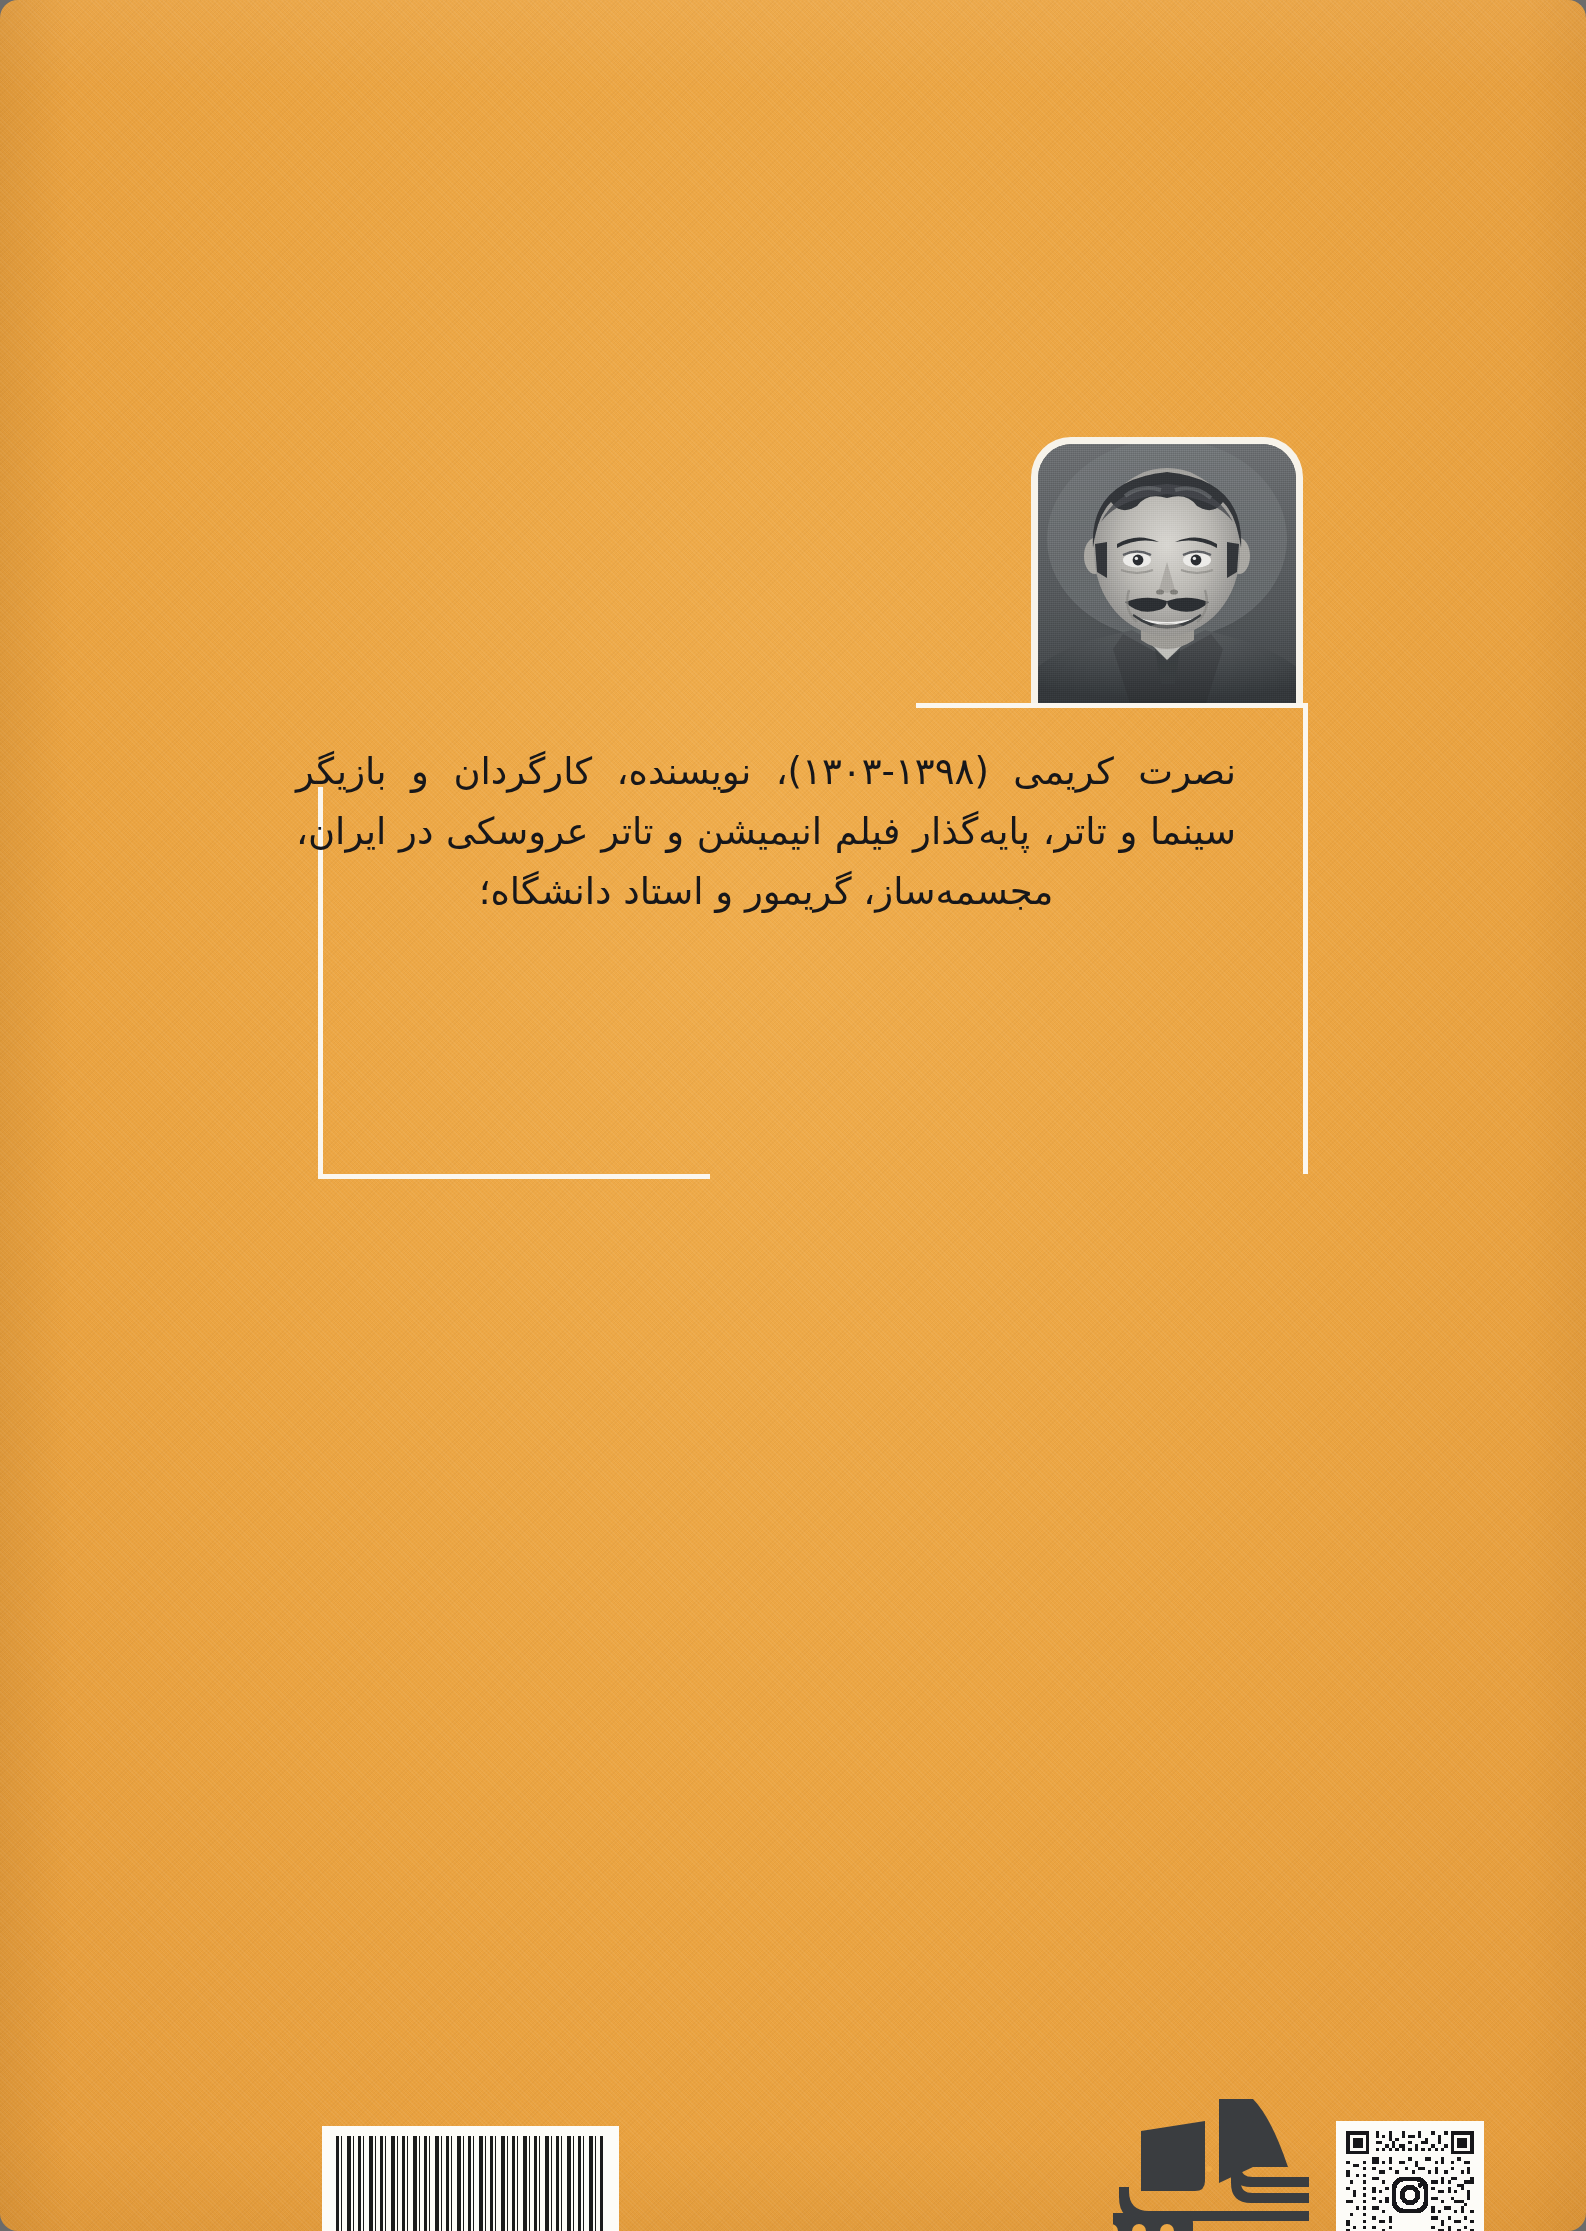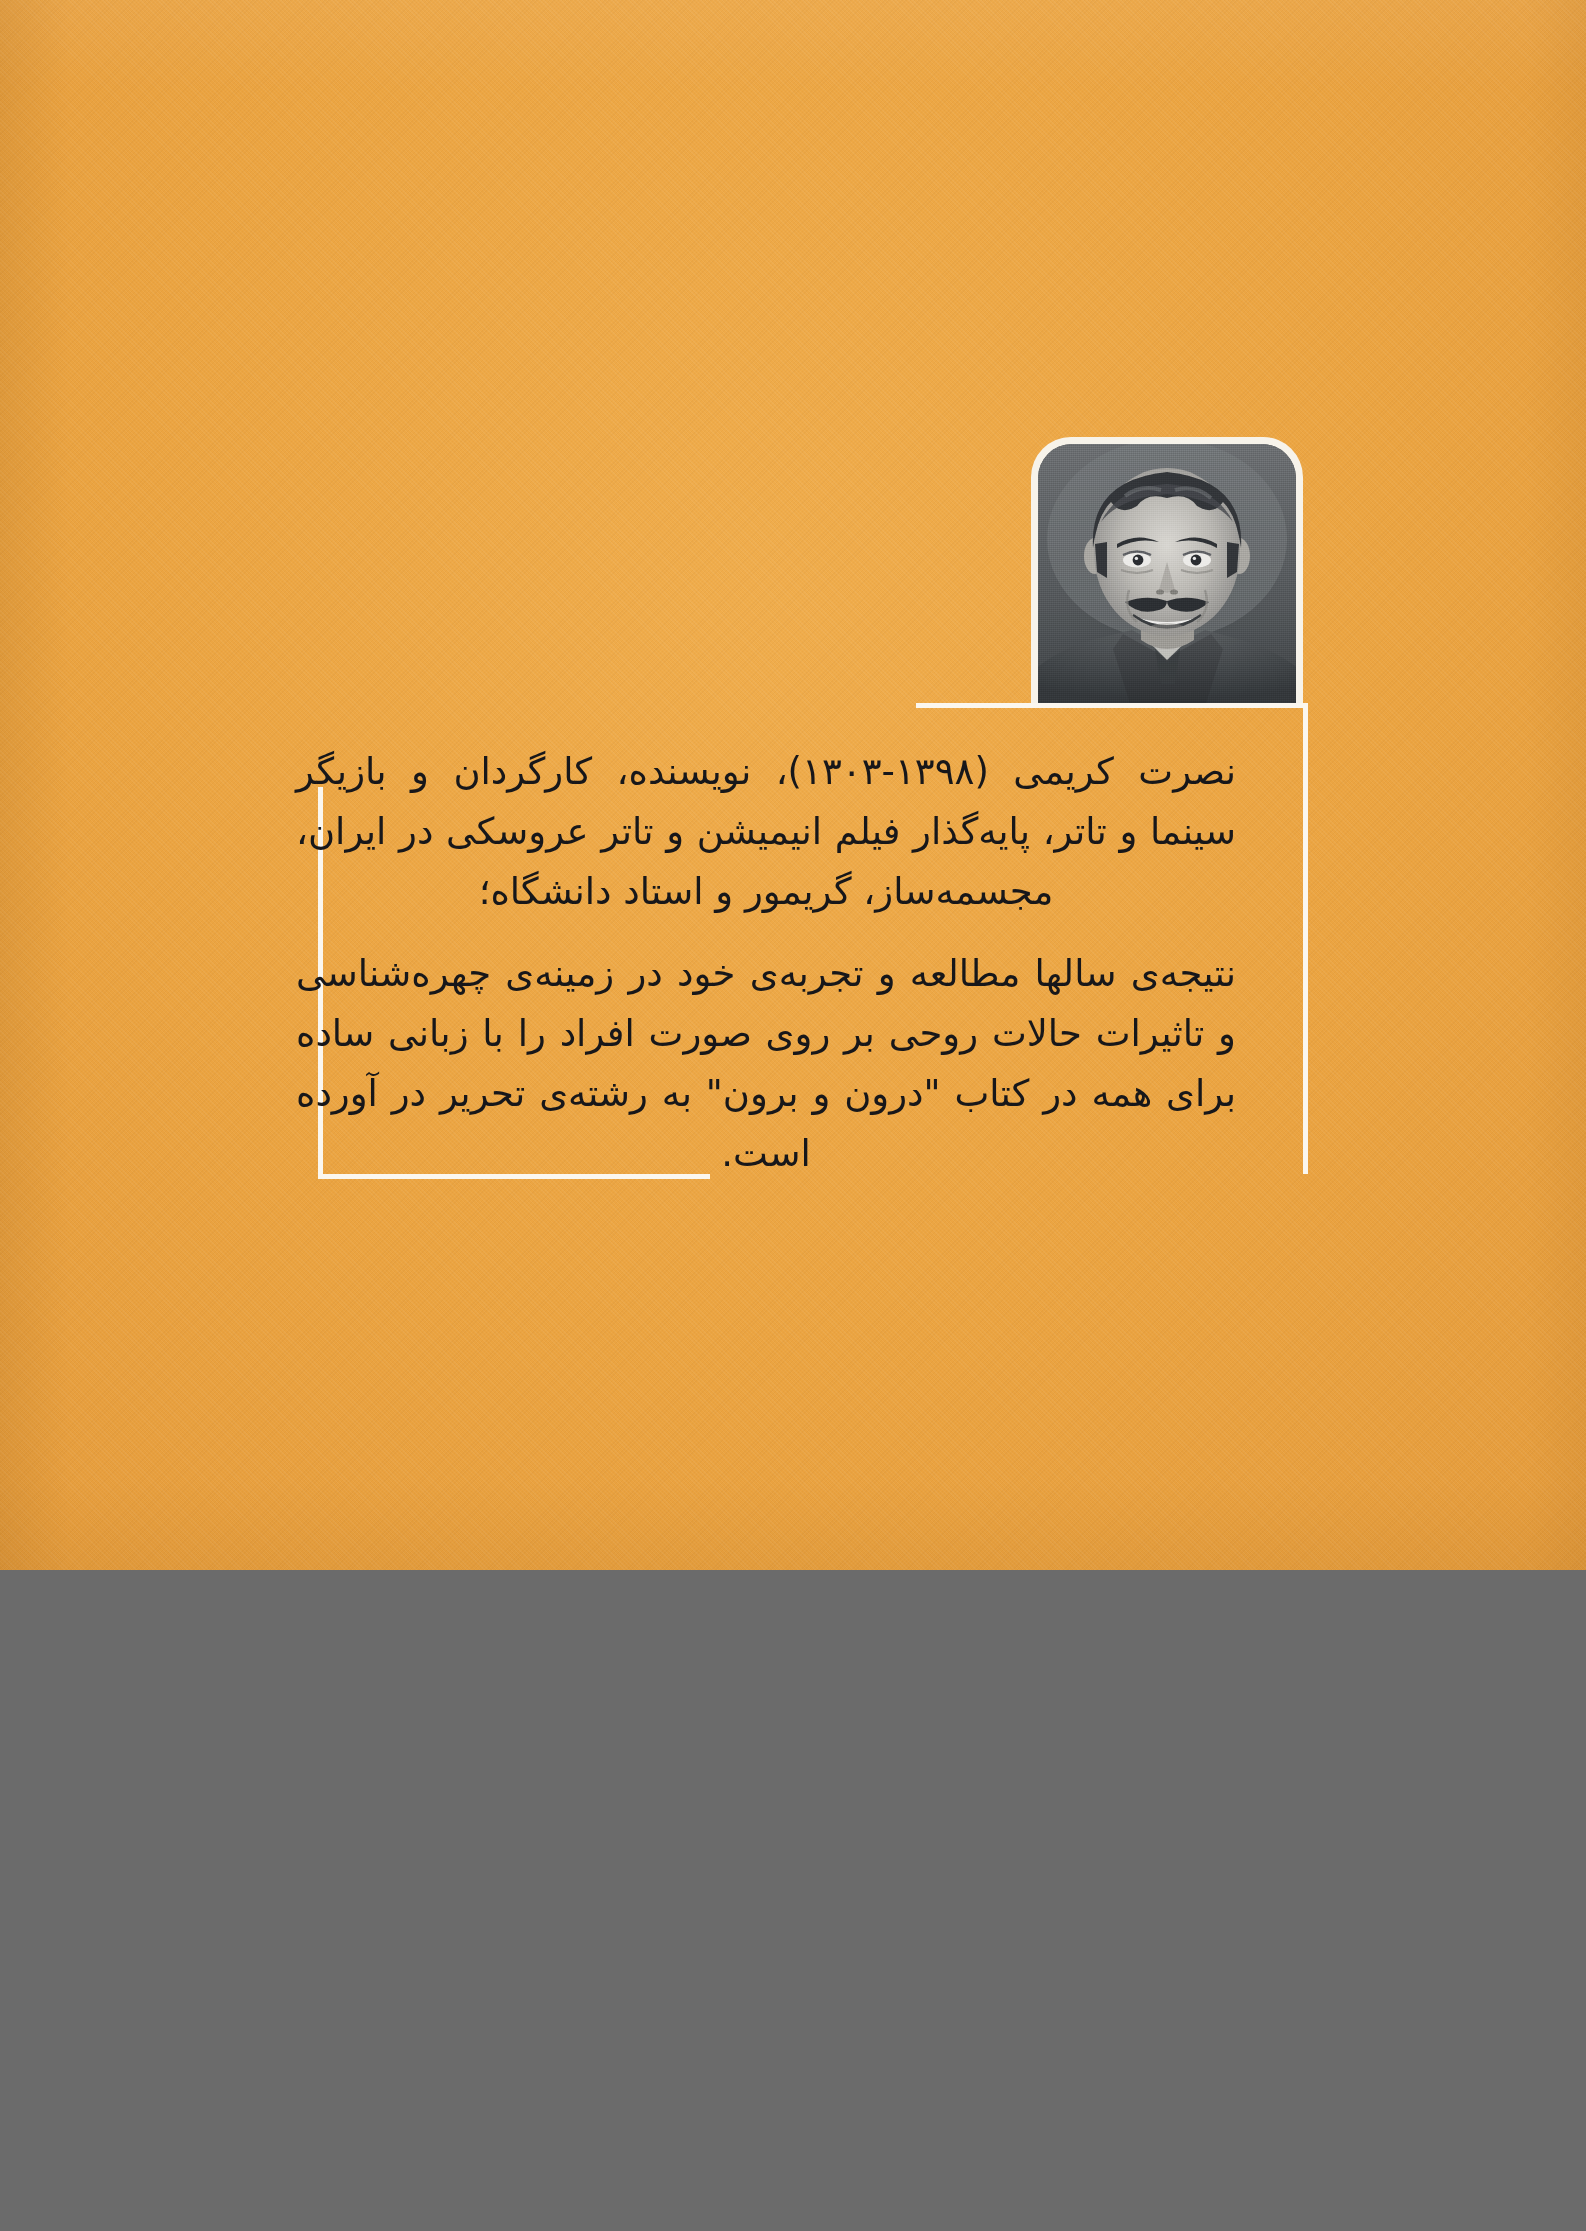--- a/index.html
+++ b/index.html
@@ -8,27 +8,28 @@
     padding: 0;
   }
   body {
     background: #6b6b6b;
     font-family: "DejaVu Sans", sans-serif;
   }
 
   .cover {
     position: relative;
     width: 1586px;
-    height: 1570px;
+    height: 2231px;
     overflow: hidden;
     background-color: #eda845;
     background-image:
       repeating-linear-gradient(45deg,  rgba(255,255,255,0.055) 0px, rgba(255,255,255,0.055) 1px, rgba(0,0,0,0.0) 1px, rgba(0,0,0,0.0) 3px),
       repeating-linear-gradient(-45deg, rgba(120,60,0,0.045) 0px, rgba(120,60,0,0.045) 1px, rgba(0,0,0,0.0) 1px, rgba(0,0,0,0.0) 3px),
       radial-gradient(ellipse at 48% 38%, #f0ad4c 0%, #eba441 55%, #e59c3c 100%);
+    border-radius: 18px;
   }
 
   
   .vignette {
     position: absolute;
     inset: 0;
     pointer-events: none;
     background:
       linear-gradient(to right, rgba(120,70,10,0.10) 0px, rgba(120,70,10,0.0) 70px),
       linear-gradient(to left,  rgba(120,70,10,0.07) 0px, rgba(120,70,10,0.0) 60px),
@@ -247,21 +248,20 @@
     </div>
   </div>
 
   <div class="rule rule-top-h"></div>
   <div class="rule rule-right-v"></div>
   <div class="rule rule-left-v"></div>
   <div class="rule rule-bottom-h"></div>
 
   <div class="blurb">
     <p class="para-1">نصرت کریمی (۱۳۹۸-۱۳۰۳)، نویسنده، کارگردان و بازیگر سینما و تاتر، پایه‌گذار فیلم انیمیشن و تاتر عروسکی در ایران، مجسمه‌ساز، گریمور و استاد دانشگاه؛</p>
-    <p class="para-2">نتیجه‌ی سالها مطالعه و تجربه‌ی خود در زمینه‌ی چهره‌شناسی و تاثیرات حالات روحی بر روی صورت افراد را با زبانی ساده برای همه در کتاب "درون و برون" به رشته‌ی تحریر در آورده است.</p>
   </div>
 
   <div class="barcode-box">
     <div class="barcode-bars"></div>
   </div>
 
   <div class="pub-logo">
     <svg width="200" height="136" viewBox="0 0 200 136">
       <g fill="#3a3d40">
 

